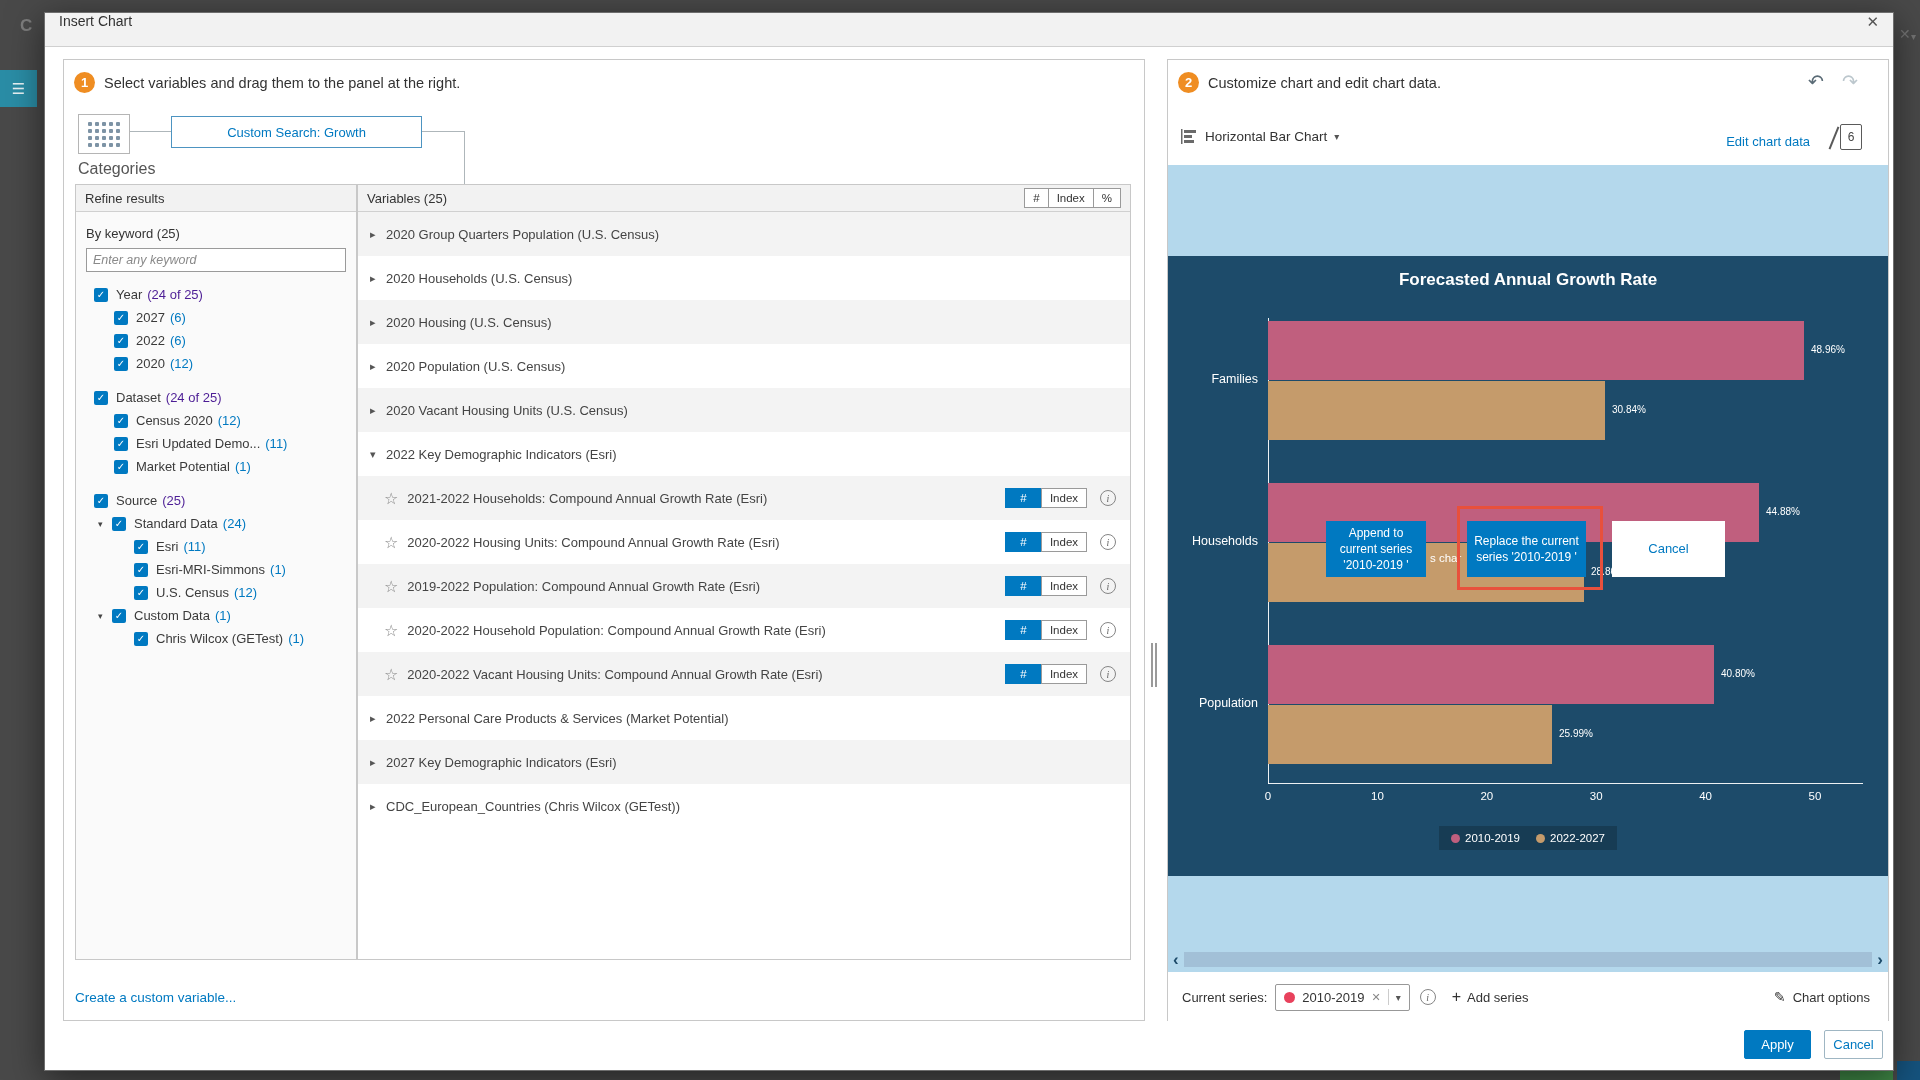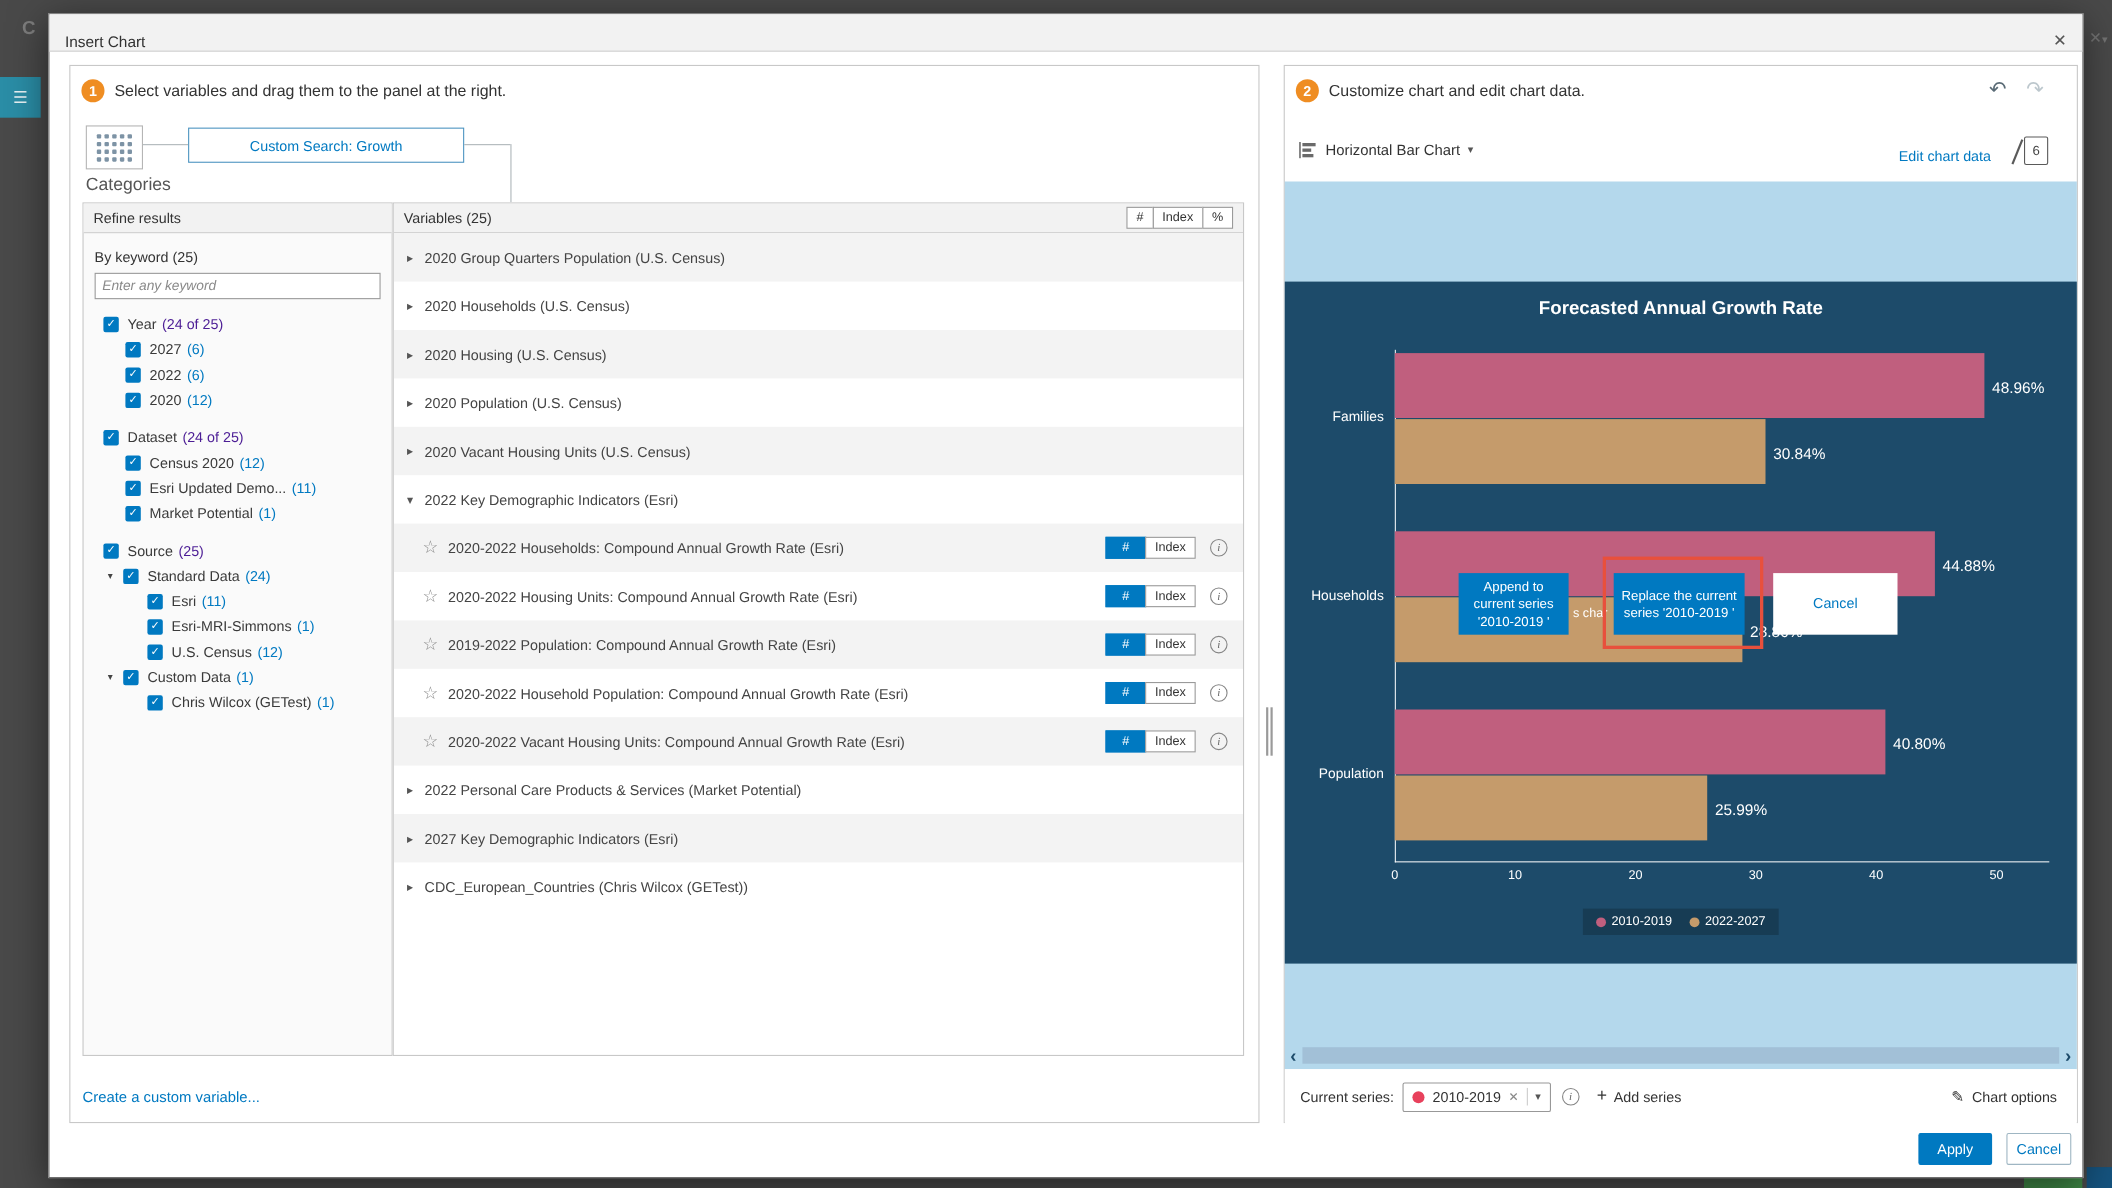--- a/index.html
+++ b/index.html
@@ -10,21 +10,21 @@
   .hint{position:absolute;z-index:1}
   .hint-letter{left:20px;top:16px;color:#7d7d7d;font-size:17px;font-weight:bold}
   .hint-menu{left:0;top:70px;width:37px;height:37px;background:#2a8da6;color:#e8f2f5;display:flex;align-items:center;justify-content:center;font-size:15px}
   .hint-close{left:1899px;top:26px;color:#737373;font-size:14px}
   .hint-caret{left:1911px;top:31px;color:#737373;font-size:10px}
   .hint-green{left:1840px;top:1061px;width:53px;height:19px;background:#3f8746}
   .hint-blue{left:1897px;top:1061px;width:23px;height:19px;background:#15537e}
 
   
   .dialog{position:absolute;left:44px;top:12px;width:1850px;height:1059px;background:#fff;border:1px solid #6e6e6e;box-shadow:0 8px 34px rgba(0,0,0,.5);z-index:10}
-  .titlebar{position:absolute;left:0;top:0;right:0;height:34px;background:#f2f2f2;border-bottom:1px solid #d0d0d0;display:flex;align-items:flex-end;padding:0 14px}
+  .titlebar{position:absolute;left:0;top:0;right:0;height:34px;background:#f2f2f2;border-bottom:1px solid #d0d0d0;display:flex;align-items:flex-start;padding:0 14px}
   .dlg-title{font-size:14px;color:#323232}
   .dlg-close{margin-left:auto;font-size:15px;color:#555;cursor:pointer}
 
   .panel{position:absolute;top:46px;height:962px;border:1px solid #c8c8c8;background:#fff}
   .left-panel{left:18px;width:1082px}
   .right-panel{left:1122px;width:722px}
 
   .step-circle{position:absolute;left:10px;top:12px;width:21px;height:21px;border-radius:50%;background:#ef8d22;color:#fff;font-size:13px;font-weight:bold;text-align:center;line-height:21px}
   .step-text{position:absolute;left:40px;top:15px;font-size:14.5px;color:#333}
 
@@ -86,21 +86,21 @@
   .badge::before{content:"";position:absolute;left:-8px;top:1px;width:1.5px;height:24px;background:#5a5a5a;transform:rotate(22deg)}
 
   
   .chart-area{position:absolute;left:0;top:105px;width:100%;height:807px;background:#b4d8ec}
   .navy{position:absolute;left:0;top:91px;width:100%;height:620px;background:#1d4b6a}
   .chart-title{position:absolute;top:14px;width:100%;text-align:center;font-size:17px;font-weight:bold;color:#fff}
   #plot{position:absolute;left:0;top:0;right:0;bottom:0}
   .vaxis{position:absolute;left:100px;top:62px;width:1px;height:466px;background:rgba(255,255,255,.92)}
   .haxis{position:absolute;left:100px;top:527px;width:595px;height:1px;background:rgba(255,255,255,.92)}
   .bar{position:absolute}
-  .val-label{position:absolute;color:#fff;font-size:14px}
+  .val-label{position:absolute;color:#fff;font-size:10px}
   .cat-lab{position:absolute;left:0;width:90px;text-align:right;color:#fff;font-size:12.5px}
   .tick{position:absolute;top:534px;width:30px;text-align:center;color:#fff;font-size:11.5px}
   .legend{position:absolute;top:570px;left:50%;transform:translateX(-50%);height:24px;display:flex;align-items:center;gap:16px;padding:0 12px;background:rgba(0,0,0,.2)}
   .lg-item{display:flex;align-items:center;gap:5px}
   .lg-dot{width:9px;height:9px;border-radius:50%}
   .lg-text{color:#fff;font-size:11.5px}
   .fragment{position:absolute;left:262px;top:296px;color:#fff;font-size:11.5px;z-index:2}
   .ov-btn{position:absolute;display:flex;align-items:center;justify-content:center;text-align:center;font-size:12px;line-height:1.35;z-index:3;cursor:pointer}
   .ov-append{left:158px;top:265px;width:100px;height:56px;background:#0079c1;color:#fff;padding:4px 6px}
   .ov-replace{left:299px;top:265px;width:119px;height:56px;background:#0079c1;color:#ffffff;padding:4px 6px}
@@ -296,21 +296,21 @@
           <div class="v-row shade">
             <span class="caret">▸</span>
             <span class="v-label">2020 Vacant Housing Units (U.S. Census)</span>
           </div>
           <div class="v-row">
             <span class="caret">▾</span>
             <span class="v-label">2022 Key Demographic Indicators (Esri)</span>
           </div>
           <div class="v-row shade">
             <span class="star">☆</span>
-            <span class="v-label">2020-2022 Households: Compound Annual Growth Rate (Esri)</span>
+            <span class="v-label">2021-2022 Households: Compound Annual Growth Rate (Esri)</span>
             <span class="v-controls">
               <span class="seg num">#</span>
               <span class="seg idx">Index</span>
               <span class="icircle">i</span>
             </span>
           </div>
           <div class="v-row">
             <span class="star">☆</span>
             <span class="v-label">2020-2022 Housing Units: Compound Annual Growth Rate (Esri)</span>
             <span class="v-controls">

